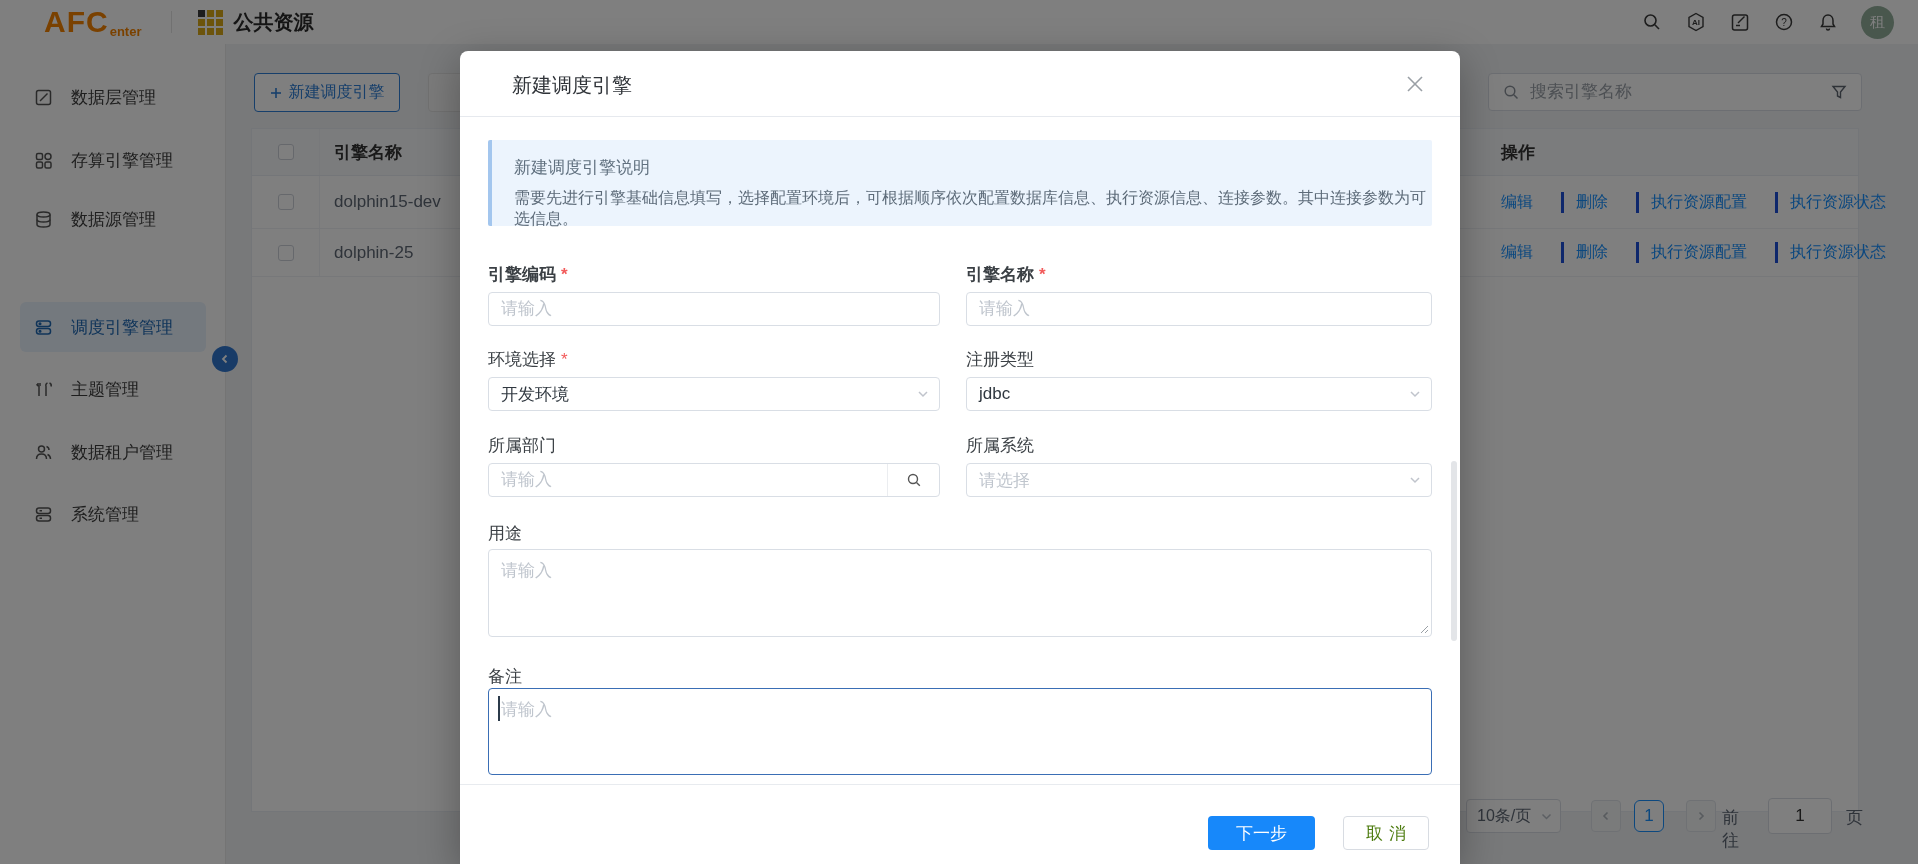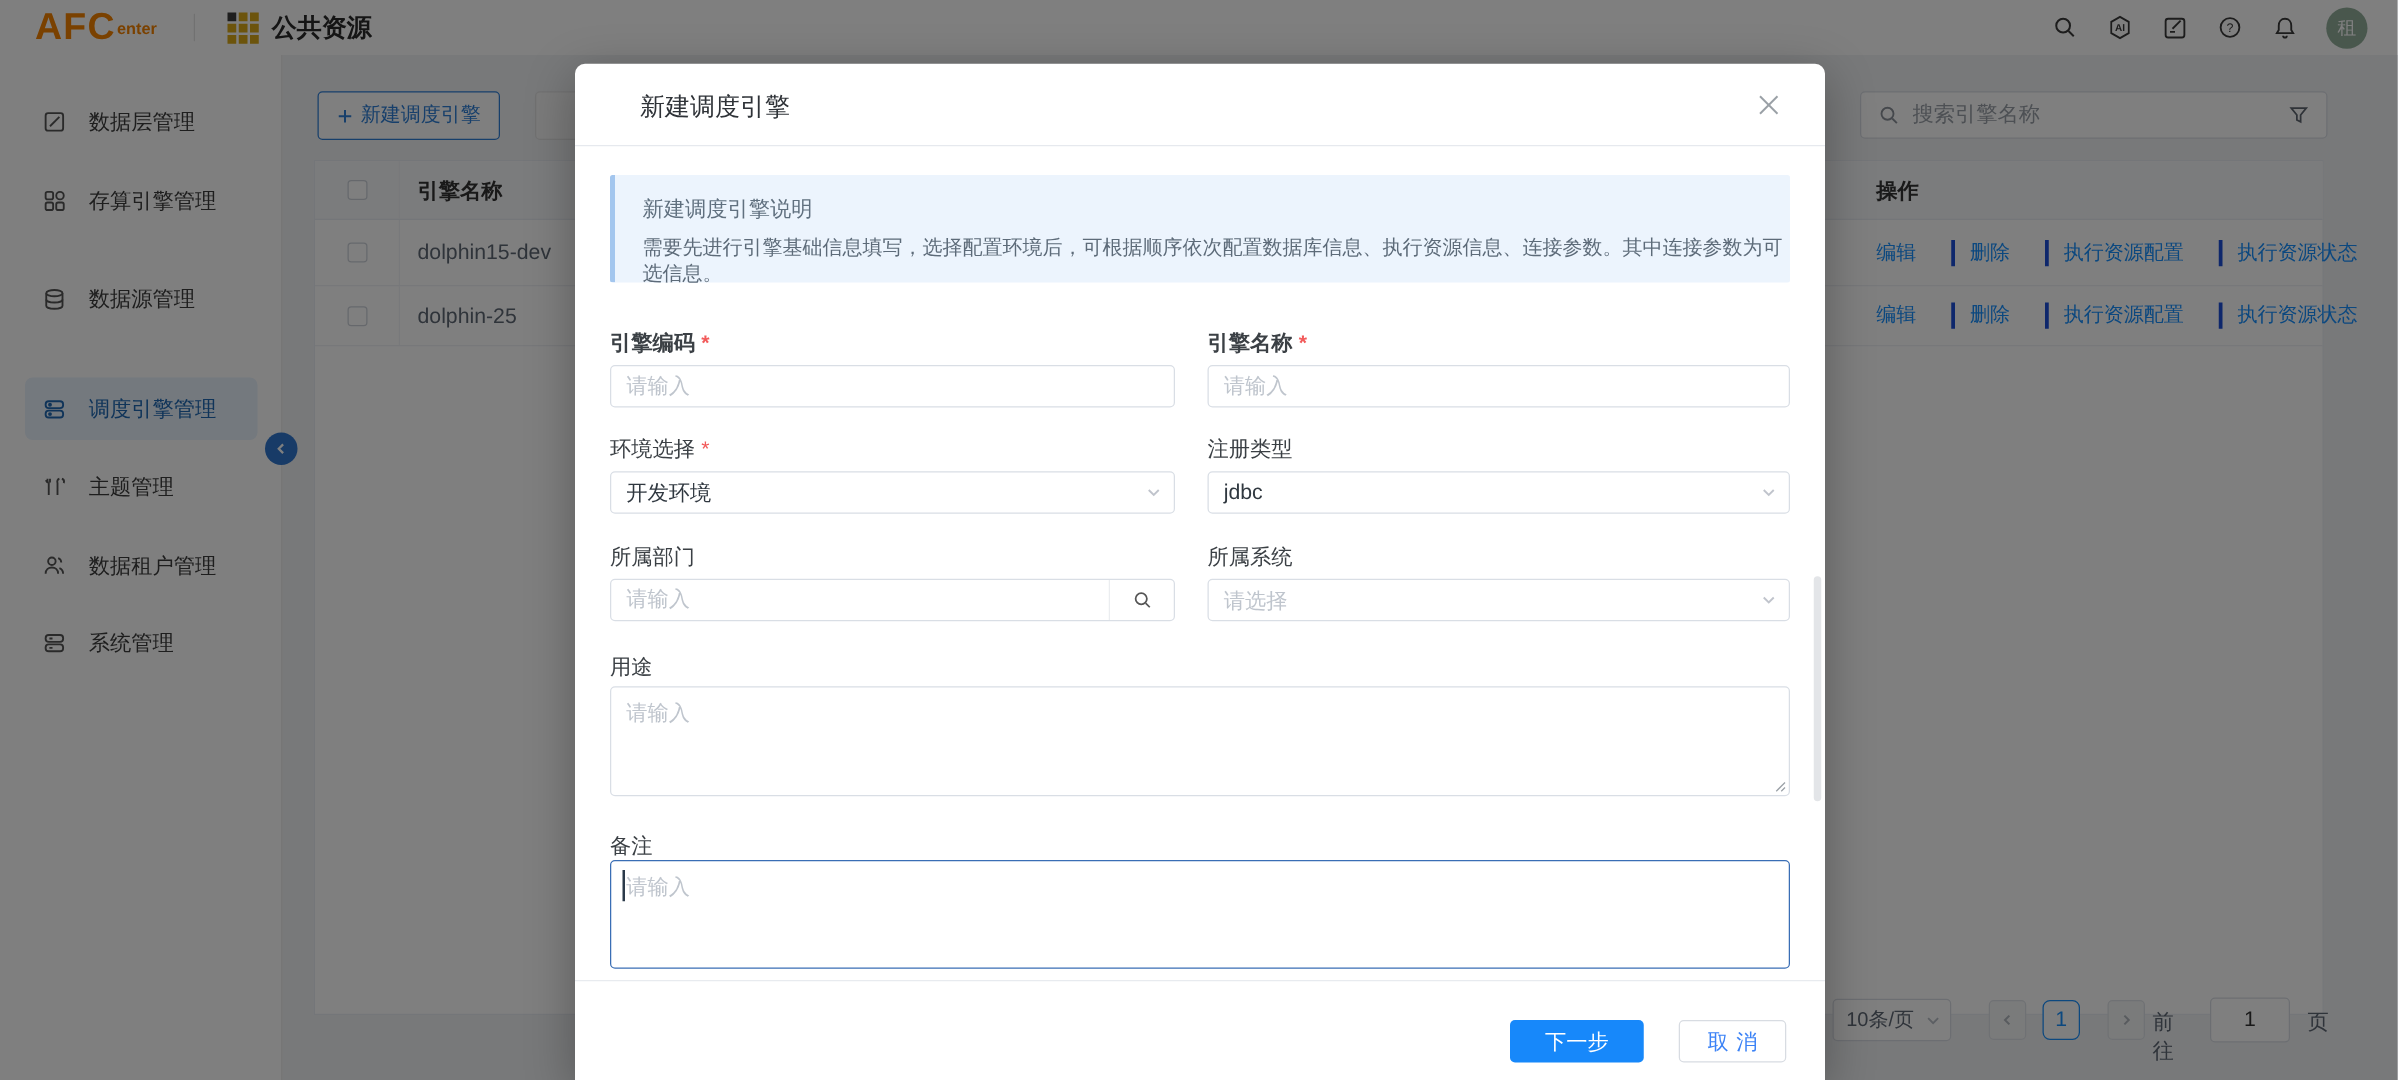--- a/index.html
+++ b/index.html
@@ -1,20 +1,20 @@
 <!DOCTYPE html>
 <html><head>
 <meta charset="utf-8">
 <style>
   * { margin:0; padding:0; box-sizing:border-box; }
   html,body { width:1918px; height:864px; overflow:hidden; font-family:"Liberation Sans","DejaVu Sans",sans-serif; background:#f0f2f5; }
 
   
   .topbar { position:absolute; left:0; top:0; width:1918px; height:44px; background:#fff; z-index:1; display:flex; align-items:center; }
-  .logo { display:flex; align-items:center; margin-left:28px; }
+  .logo { display:flex; align-items:flex-end; margin-left:44px; }
   .logo-main { font-size:30px; font-weight:bold; color:#f58300; letter-spacing:1px; }
   .logo-sub { font-size:13px; font-weight:bold; color:#f58300; margin-left:1px; }
   .topbar-divider { width:1px; height:22px; background:#e2e2e2; margin:0 26px 0 30px; }
   .grid-icon { display:grid; grid-template-columns:repeat(3,7px); grid-template-rows:repeat(3,7px); gap:2px; margin-right:10px; }
   .grid-icon i { background:#d8a819; }
   .grid-icon i:first-child { background:#3d3d3d; }
   .app-title { font-size:20px; font-weight:bold; color:#2b2b2b; }
   .topbar-right { position:absolute; right:24px; top:0; height:44px; display:flex; align-items:center; gap:22px; }
   .tb-ico { width:22px; height:22px; display:flex; align-items:center; justify-content:center; color:#3a3a3a; }
   .avatar { width:33px; height:33px; border-radius:50%; background:#93ae9b; color:#fff; font-size:15px; display:flex; align-items:center; justify-content:center; }
@@ -90,21 +90,21 @@
   .ta-usage { top:498px; height:88px; }
   .ta-remark { top:637px; height:87px; border:1px solid #3a6eb5; }
   .caret { position:absolute; left:9px; top:7px; width:2px; height:25px; background:#2b3a4a; }
   .resize-h { position:absolute; right:2px; bottom:2px; width:10px; height:10px; color:#9aa0a6; }
   .usage-label { top:471px; } .remark-label { top:614px; }
 
   .scroll-thumb { position:absolute; right:3px; top:410px; width:6px; height:180px; background:#e3e5e8; border-radius:3px; }
 
   .m-footer { position:absolute; left:0; top:733px; width:100%; height:80px; border-top:1px solid #e8ebef; }
   .btn-primary { position:absolute; left:748px; top:31px; width:107px; height:34px; background:#1788fa; color:#fff; border:none; border-radius:4px; font-size:17px; font-family:inherit; cursor:pointer; }
-  .btn-plain { position:absolute; left:883px; top:31px; width:86px; height:34px; background:#fff; color:#3b82f6; border:1px solid #d8dce2; border-radius:4px; font-size:17px; font-family:inherit; letter-spacing:6px; text-indent:6px; cursor:pointer; }
+  .btn-plain { position:absolute; left:883px; top:31px; width:86px; height:34px; background:#fff; color:#4d7c0f; border:1px solid #d8dce2; border-radius:4px; font-size:17px; font-family:inherit; letter-spacing:6px; text-indent:6px; cursor:pointer; }
 
   svg { display:block; }
 </style>
 </head>
 <body>
 
 <div class="topbar">
   <div class="logo">
     <span class="logo-main">AFC</span>
     <span class="logo-sub">enter</span>
@@ -172,21 +172,21 @@
     <span class="s-ico">
         <svg width="19" height="19" viewBox="0 0 19 19" fill="none" stroke="currentColor" stroke-width="1.5">
           <rect x="2.5" y="2.5" width="6" height="6" rx="1.5"></rect>
           <rect x="11" y="2.5" width="6" height="6" rx="3"></rect>
           <rect x="2.5" y="11" width="6" height="6" rx="1.5"></rect>
           <rect x="11" y="11" width="6" height="6" rx="1.5"></rect>
         </svg>
       </span>
     <span>存算引擎管理</span>
   </div>
-  <div class="side-item" style="top:170px;text-align:right;">
+  <div class="side-item" style="top:150px;text-align:right;">
     <span class="s-ico">
         <svg width="19" height="19" viewBox="0 0 19 19" fill="none" stroke="currentColor" stroke-width="1.5">
           <ellipse cx="9.5" cy="4.5" rx="6.5" ry="2.5"></ellipse>
           <path d="M3 4.5 L3 9.5 C3 10.9 5.9 12 9.5 12 C13.1 12 16 10.9 16 9.5 L16 4.5"></path>
           <path d="M3 9.5 L3 14.5 C3 15.9 5.9 17 9.5 17 C13.1 17 16 15.9 16 14.5 L16 9.5"></path>
         </svg>
       </span>
     <span>数据源管理</span>
   </div>
   <div class="side-item active" style="top:258px;">

